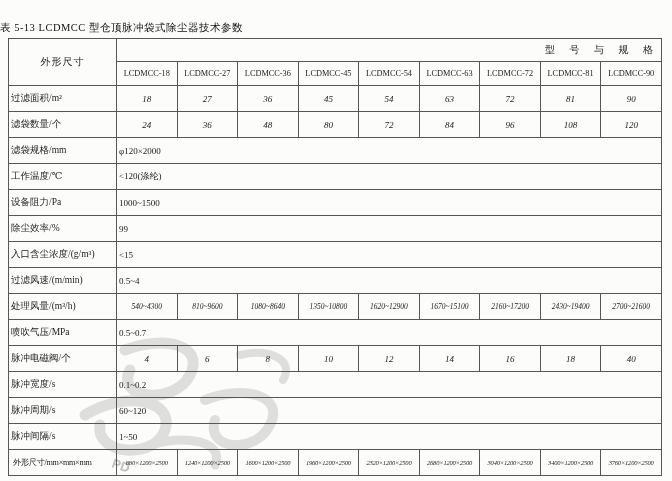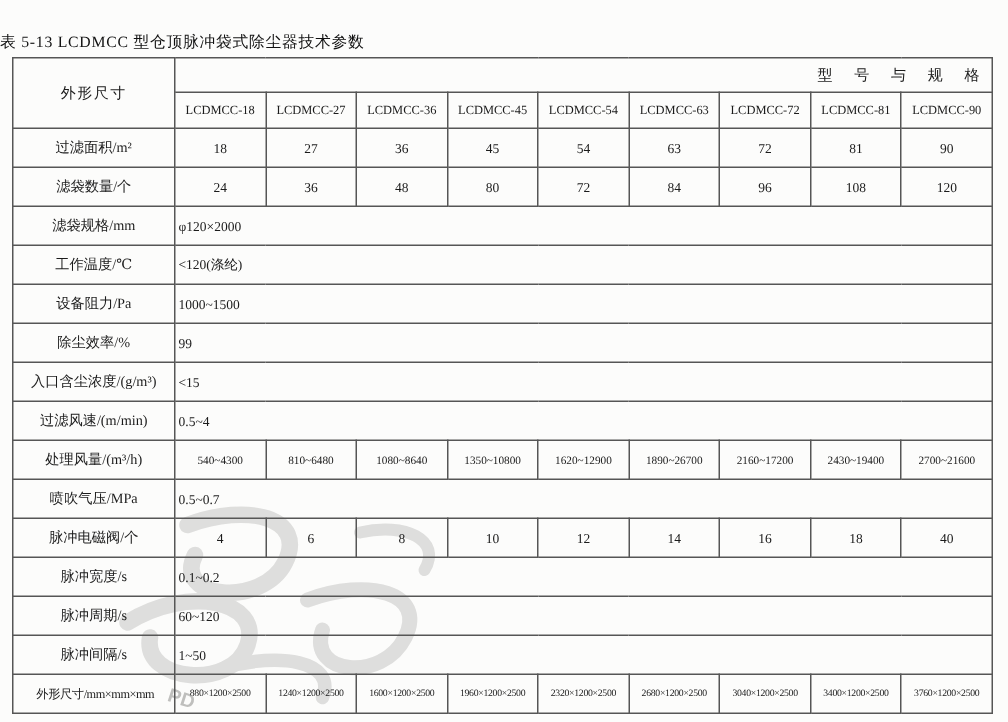--- a/index.html
+++ b/index.html
@@ -22,22 +22,22 @@
   table.spec th, table.spec td{
     border:1px solid #565656;
     padding:0 2px;
     font-weight:normal;
     overflow:hidden;white-space:nowrap;
   }
   col.c-label{width:108px;}
   .corner{font-size:10px;text-align:center;letter-spacing:1px;}
   .group-hdr{font-size:10px;text-align:right;letter-spacing:6px;height:22px;}
   .model-hdr{font-size:8.3px;text-align:center;height:23px;letter-spacing:0;}
-  td.lbl{font-size:9.5px;text-align:center;padding-left:7px;height:25px;}
-  td.val{font-size:9px;text-align:center;}
+  td.lbl{font-size:9.5px;text-align:left;padding-left:7px;height:25px;}
+  td.val{font-size:9px;text-align:center;font-style:italic;}
   td.val.small{font-size:7.5px;}
   td.val.tiny{font-size:6.5px;letter-spacing:-0.2px;padding:0 1px;}
   td.spanval{font-size:9px;text-align:left;}
   tr.dims td.lbl{font-size:8.2px;padding-left:4px;letter-spacing:-0.3px;}
   .watermark{position:absolute;pointer-events:none;}
   .wm-pd{
     position:absolute;left:112px;top:458px;
     font-family:"Liberation Sans",sans-serif;
     font-size:13px;font-weight:bold;color:#b5b5b3;opacity:.85;
     transform:rotate(18deg);
@@ -134,25 +134,25 @@
         <td class="lbl">入口含尘浓度/(g/m³)</td>
         <td class="spanval" colspan="9">&lt;15</td>
       </tr>
       <tr>
         <td class="lbl">过滤风速/(m/min)</td>
         <td class="spanval" colspan="9">0.5~4</td>
       </tr>
       <tr>
         <td class="lbl">处理风量/(m³/h)</td>
         <td class="val small">540~4300</td>
-        <td class="val small">810~6480</td>
+        <td class="val small">810~9600</td>
         <td class="val small">1080~8640</td>
         <td class="val small">1350~10800</td>
         <td class="val small">1620~12900</td>
-        <td class="val small">1890~26700</td>
+        <td class="val small">1670~15100</td>
         <td class="val small">2160~17200</td>
         <td class="val small">2430~19400</td>
         <td class="val small">2700~21600</td>
       </tr>
       <tr>
         <td class="lbl">喷吹气压/MPa</td>
         <td class="spanval" colspan="9">0.5~0.7</td>
       </tr>
       <tr>
         <td class="lbl">脉冲电磁阀/个</td>

